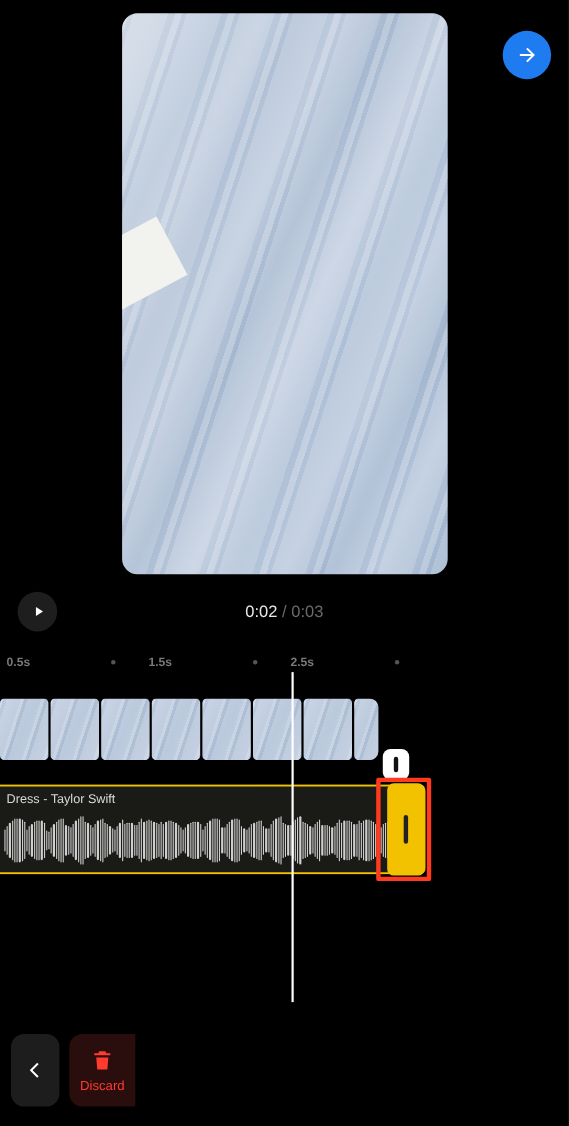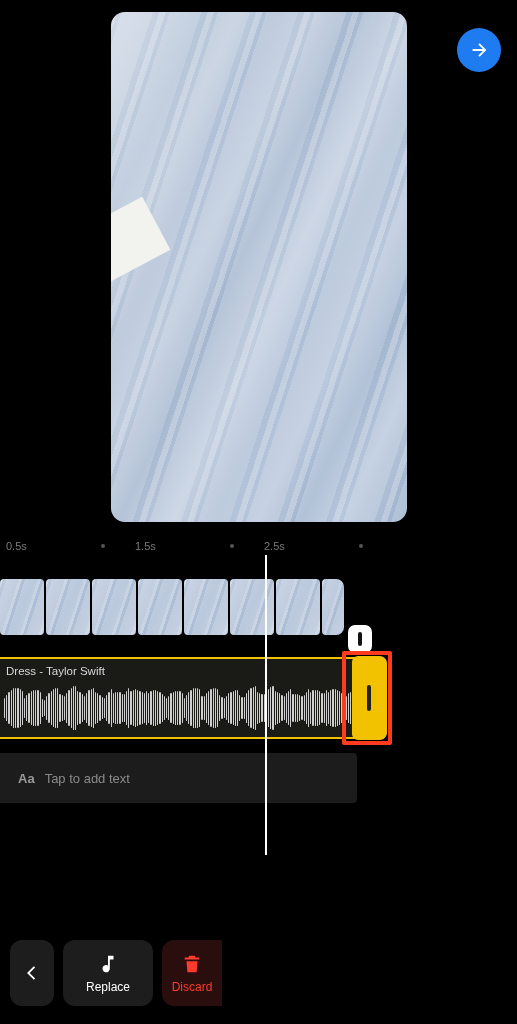--- a/index.html
+++ b/index.html
@@ -43,21 +43,21 @@
   
   .transport-row { height: 50px; display:flex; align-items:center; padding: 0 16px; margin-top:6px;}
   .play-btn { width:36px; height:36px; border-radius:50%; background:#1e1e1e; display:flex; align-items:center; justify-content:center;}
   .play-btn svg{ width:14px; height:14px; fill:#fff; margin-left:2px;}
   .time-display { flex:1; text-align:center; font-size:15px; color:#e8e8e8; margin-left:-36px;}
   .time-display .total{ color:#6a6a6a; }
 
   
   .ruler { height:30px; padding-top:12px; font-size:11px; color:#666; display:flex; align-items:center;}
   .tick { position:relative; width:65px; display:inline-block;}
-  .tick.label { color:#7a7a7a; }
+  .tick.label { color:#7a7a7a;font-weight:bold; }
   .dot { display:inline-block; width:4px; height:4px; border-radius:50%; background:#555; margin-left:30px; vertical-align:middle;}
 
   
   .timeline-zone { position:relative; padding-top:24px; height: 300px; text-align: right;}
   .clip-track { height:56px; display:flex; gap:2px; padding-left:0; padding-right:160px; overflow:hidden;}
   .clip-thumb {
     flex: 0 0 44px; height:56px; border-radius:4px;
     background: linear-gradient(115deg,#c5d1e2 0%, #b3c3d9 50%, #c0cddf 100%);
     position:relative; overflow:hidden;
   }
@@ -127,20 +127,30 @@
 
   <div class="preview-area">
     <div class="preview-frame"></div>
     <div class="next-btn">
       <svg viewBox="0 0 24 24">
           <path d="M5 11h11.17l-4.88-4.88L12.7 4.7 20 12l-7.3 7.3-1.41-1.42L16.17 13H5z"></path>
         </svg>
     </div>
   </div>
 
+  <div class="transport-row">
+    <div class="play-btn">
+      <svg viewBox="0 0 24 24">
+          <path d="M8 5v14l11-7z"></path>
+        </svg>
+    </div>
+    <div class="time-display">
+      <span>0:02</span><span class="total"><span> / </span><span>0:03</span></span>
+    </div>
+  </div>
 
   <div class="ruler">
     <span class="tick label" style="margin-left:6px">0.5s</span>
     <span class="dot"></span>
     <span class="tick label" style="margin-left:30px">1.5s</span>
     <span class="dot"></span>
     <span class="tick label" style="margin-left:30px">2.5s</span>
     <span class="dot"></span>
   </div>
 
@@ -332,40 +342,30 @@
           <div class="wave-bar" style="height: 38.6917px;"></div>
           <div class="wave-bar" style="height: 38.1314px;"></div>
           <div class="wave-bar" style="height: 36.1742px;"></div>
         </div>
     </div>
     <div class="audio-handle">
       <div class="grip"></div>
     </div>
     <div class="handle-highlight"></div>
 
-    <div class="text-block">
-      <span class="aa">Aa</span>
-      <span>Tap to add text</span>
-    </div>
 
     <div class="playhead"></div>
   </div>
 
   <div class="toolbar">
     <div class="tool-btn narrow">
       <svg viewBox="0 0 24 24">
           <path d="M15.4 6 14 4.6 6.6 12 14 19.4 15.4 18l-6-6z"></path>
         </svg>
     </div>
-    <div class="tool-btn">
-      <svg viewBox="0 0 24 24">
-          <path d="M12 3v10.55A4 4 0 1 0 14 17V7h4V3z"></path>
-        </svg>
-      <span class="lbl">Replace</span>
-    </div>
     <div class="tool-btn discard">
       <svg viewBox="0 0 24 24">
           <path d="M9 3h6l1 2h4v2H4V5h4zM6 9h12l-1 12H7z"></path>
         </svg>
       <span class="lbl">Discard</span>
     </div>
   </div>
 
 </div>
 

